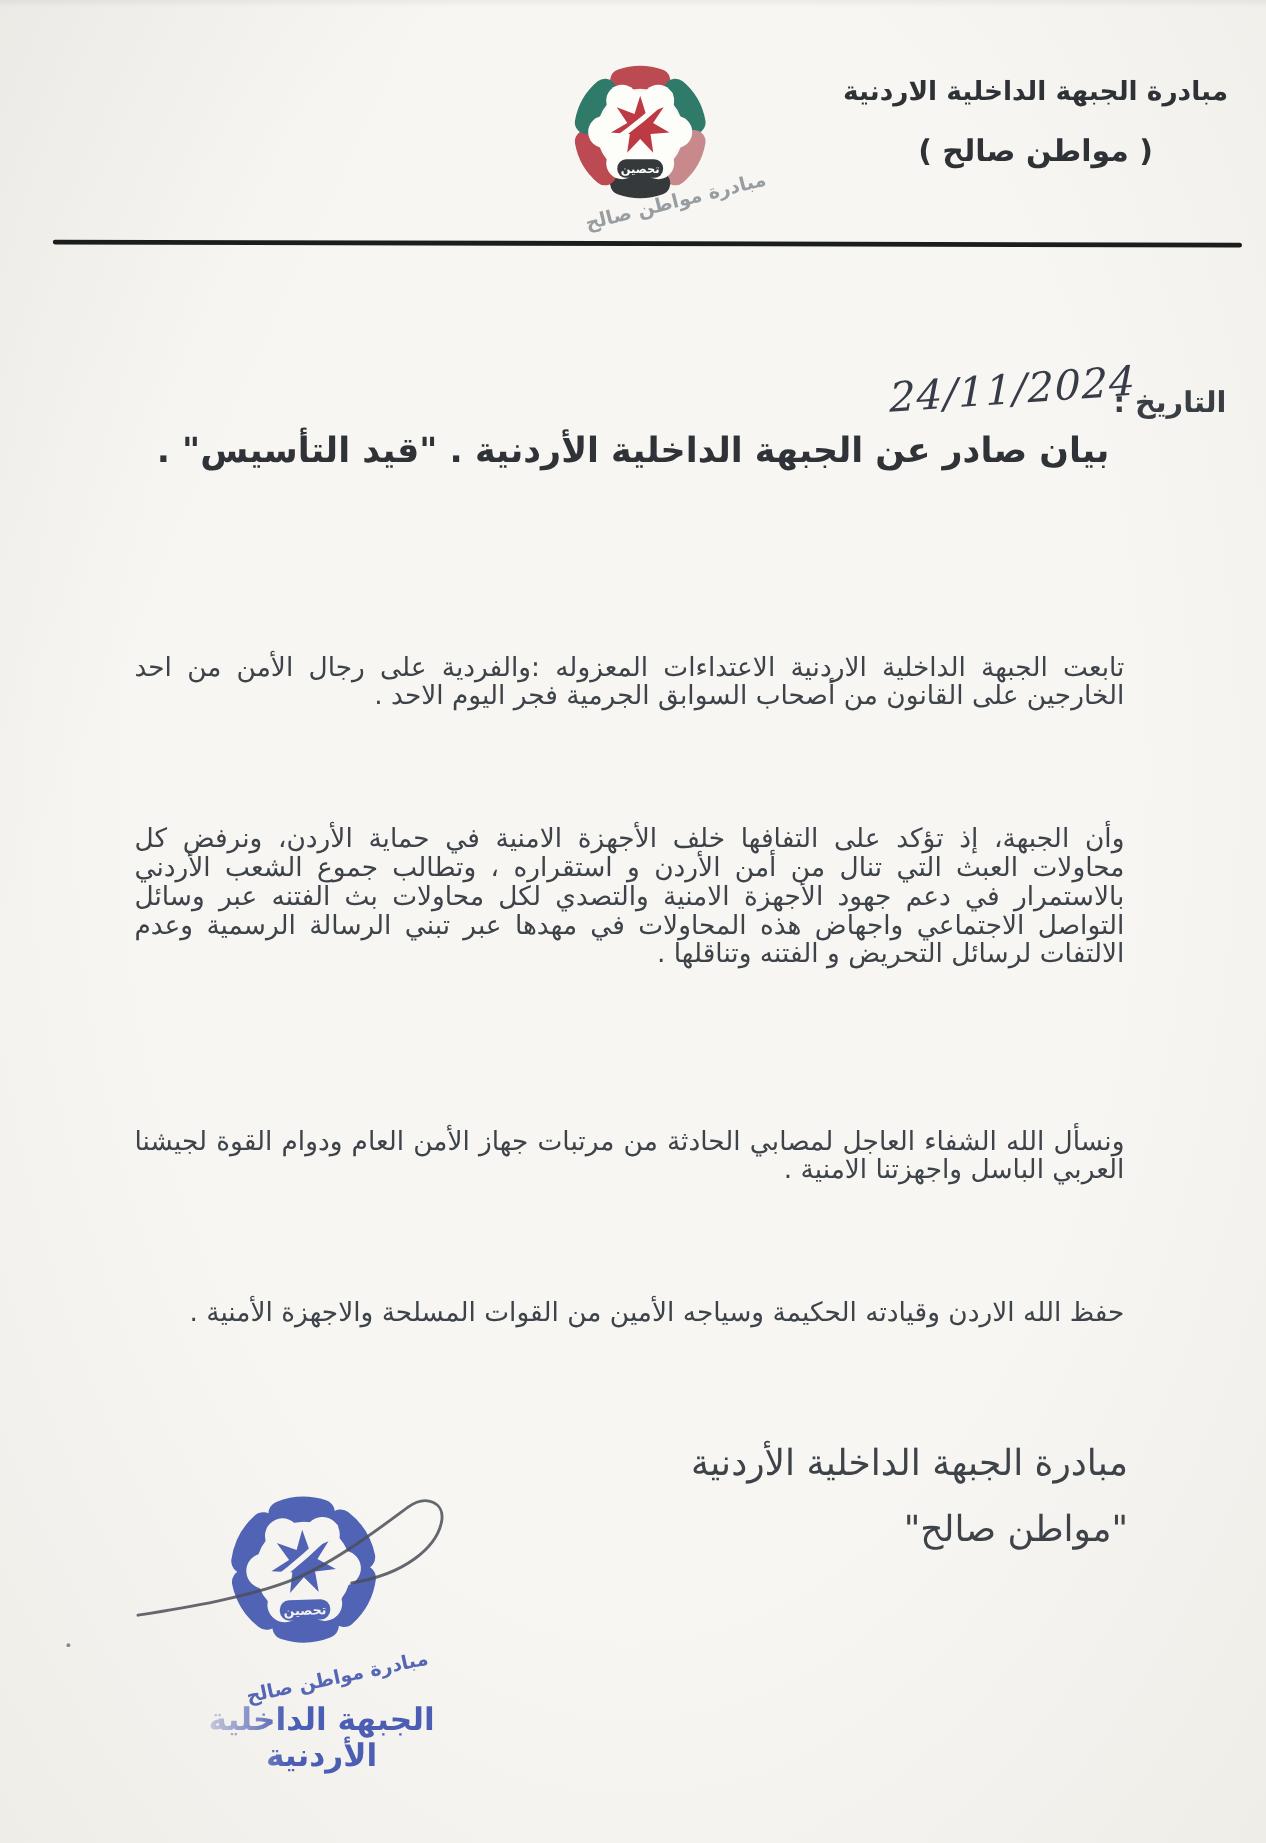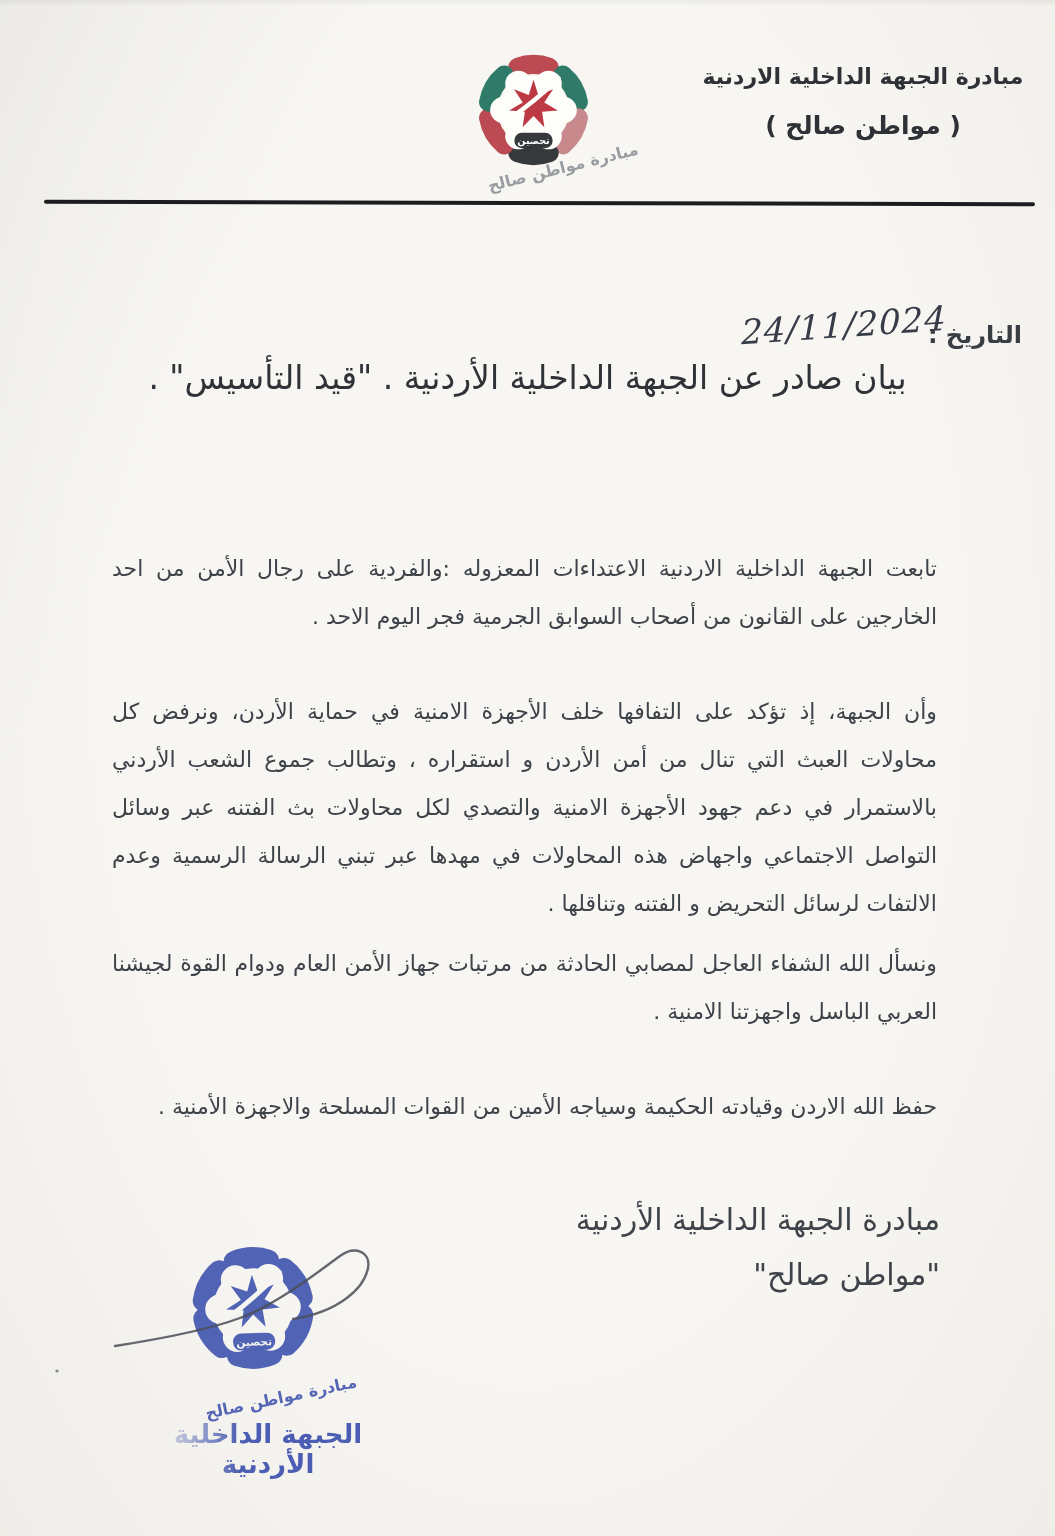--- a/index.html
+++ b/index.html
@@ -39,26 +39,26 @@
   }
   .date-hand{
     position:absolute;top:305px;right:108px;
     font-family:"DejaVu Serif",serif;font-style:italic;
     font-size:34px;letter-spacing:1px;color:#373c48;
     transform:rotate(-4deg) skewX(-4deg);
   }
   .doc-title{
     position:absolute;left:110px;right:110px;top:358px;
     direction:rtl;text-align:center;
-    font-size:33px;font-weight:normal;color:#2f3338;
+    font-size:29px;font-weight:bold;color:#2f3338;
   }
   .para{
     position:absolute;left:112px;right:118px;
     direction:rtl;text-align:justify;
-    font-size:22px;line-height:48px;color:#3e4349;
+    font-size:22px;line-height:24px;color:#3e4349;
   }
   .para.p1{top:545px;}
   .para.p2{top:688px;}
   .para.p3{top:940px;}
   .para.p4{top:1083px;}
   .footer{
     position:absolute;right:115px;top:1192px;width:420px;
     direction:rtl;text-align:right;
     font-size:30px;color:#3e4349;
   }

